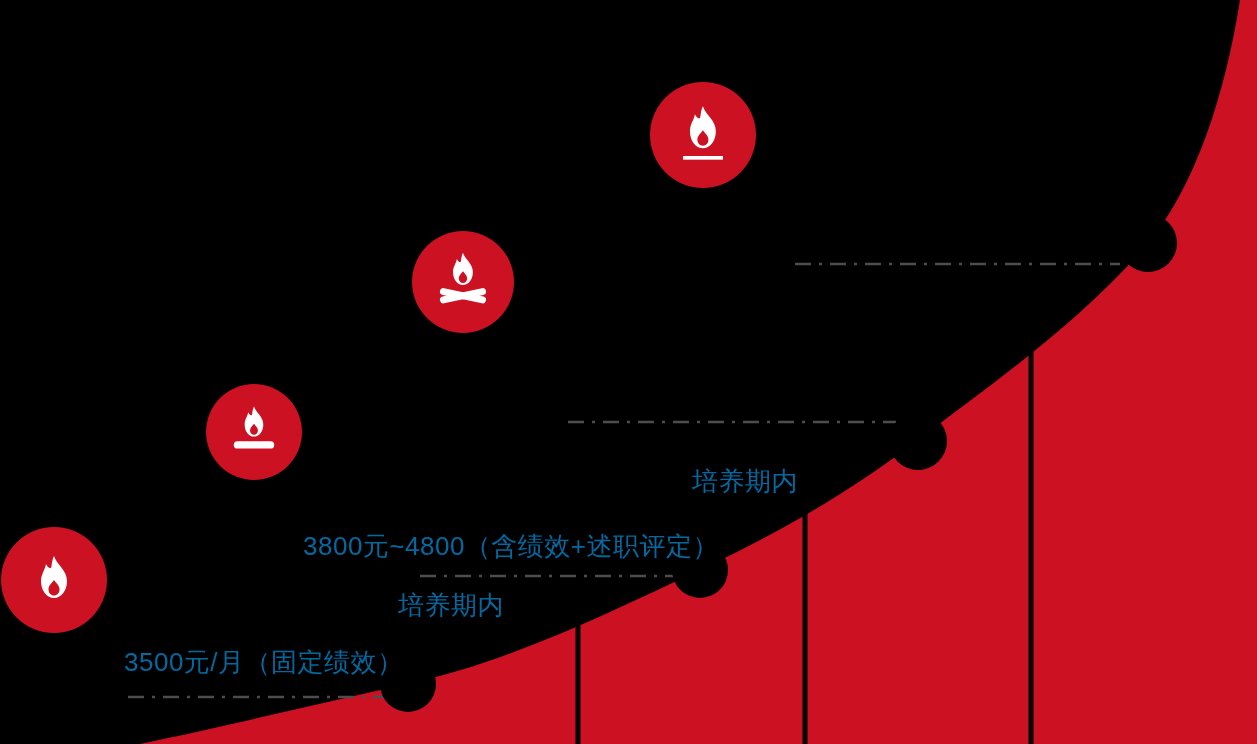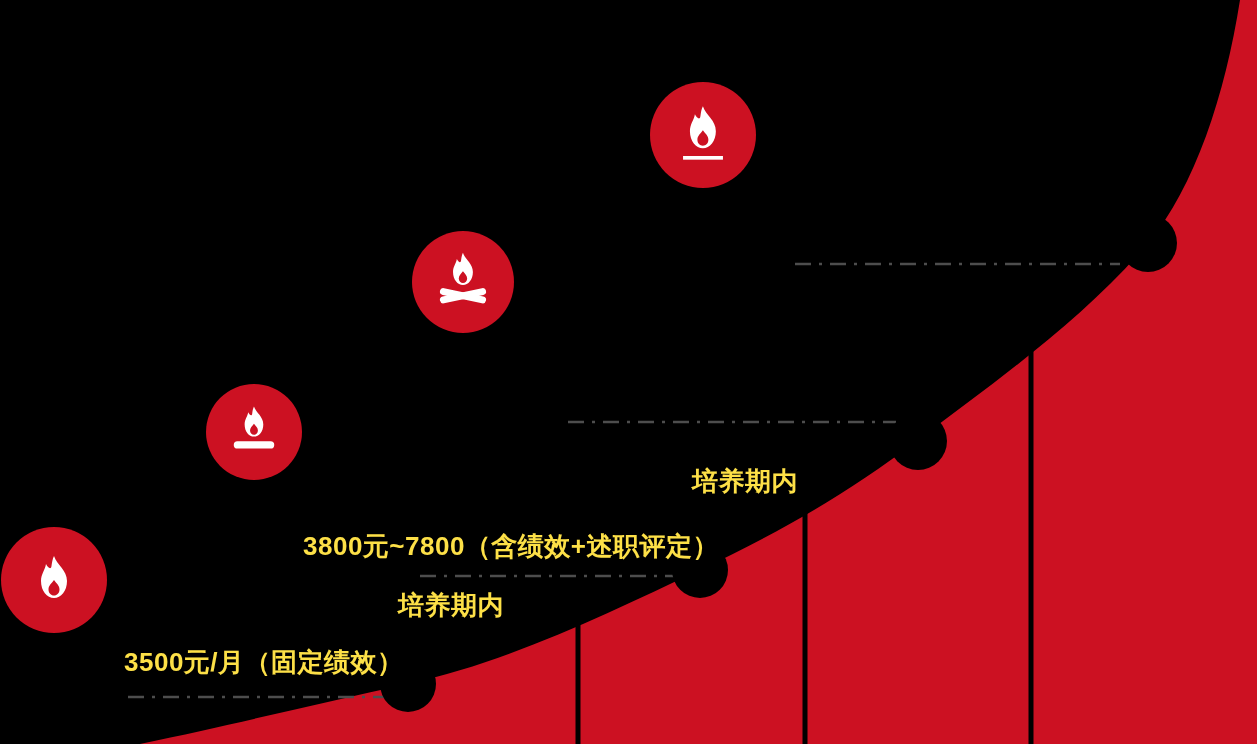--- a/index.html
+++ b/index.html
@@ -15,22 +15,22 @@
     background: #000;
     overflow: hidden;
   }
   #stage svg.scene {
     position: absolute;
     left: 0;
     top: 0;
   }
   .annotation {
     position: absolute;
-    color: #fde047;
-    font-weight: bold;
+    color: #0369a1;
+    font-weight: normal;
     white-space: nowrap;
     line-height: 1.1;
     letter-spacing: 0.5px;
   }
   .salary-label { font-size: 26px; }
   .period-label { font-size: 26px; }
 </style>
 </head>
 <body>
 
@@ -101,17 +101,17 @@
         <rect fill="#ffffff" x="13" y="52" width="38" height="3.5"></rect>
       </g>
     </g>
 
   </svg>
 
   <div class="annotation salary-label" style="left:124px; top:648px;">3500元/月（固定绩效）</div>
 
   <div class="annotation period-label" style="left:398px; top:591px;">培养期内</div>
 
-  <div class="annotation salary-label" style="left:303px; top:532px;">3800元~7800（含绩效+述职评定）</div>
+  <div class="annotation salary-label" style="left:303px; top:532px;">3800元~4800（含绩效+述职评定）</div>
 
   <div class="annotation period-label" style="left:692px; top:467px;">培养期内</div>
 
 </div>
 
 </body></html>

